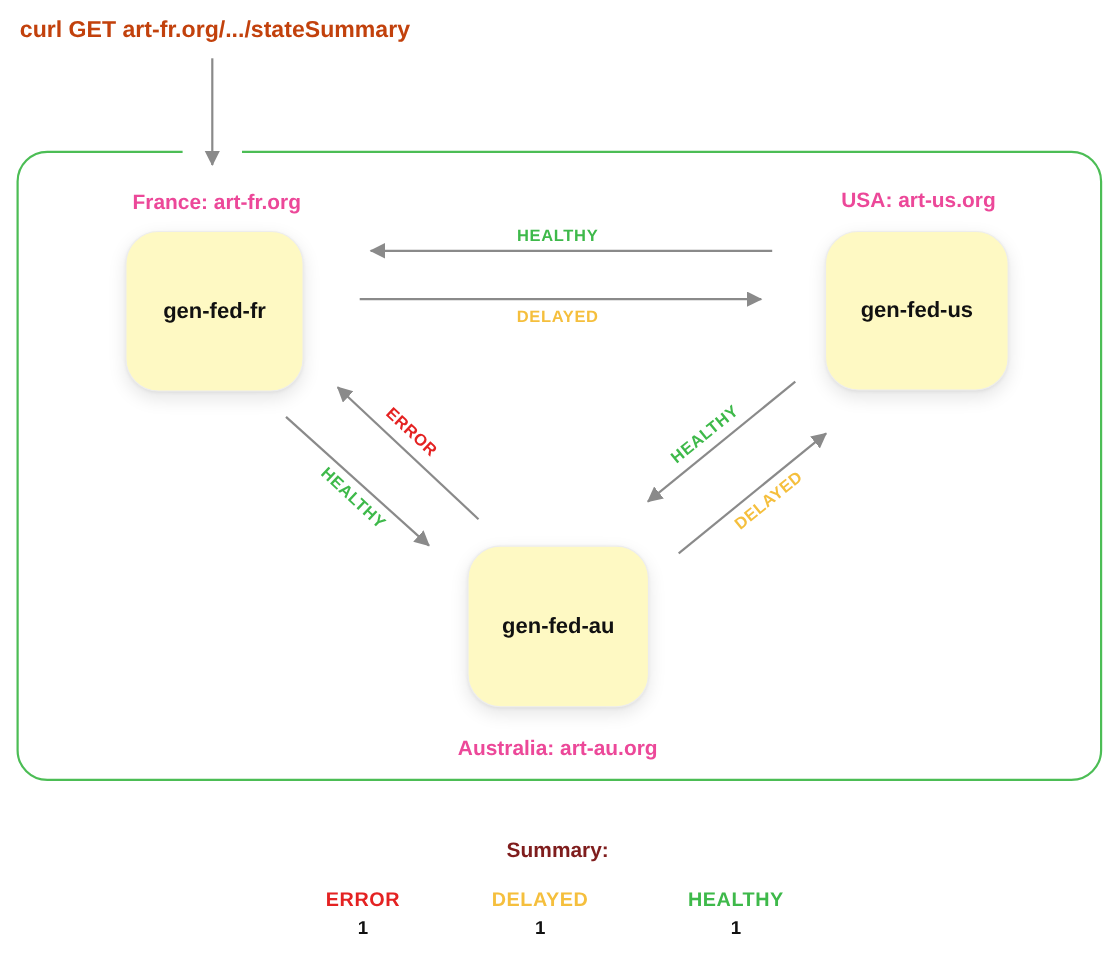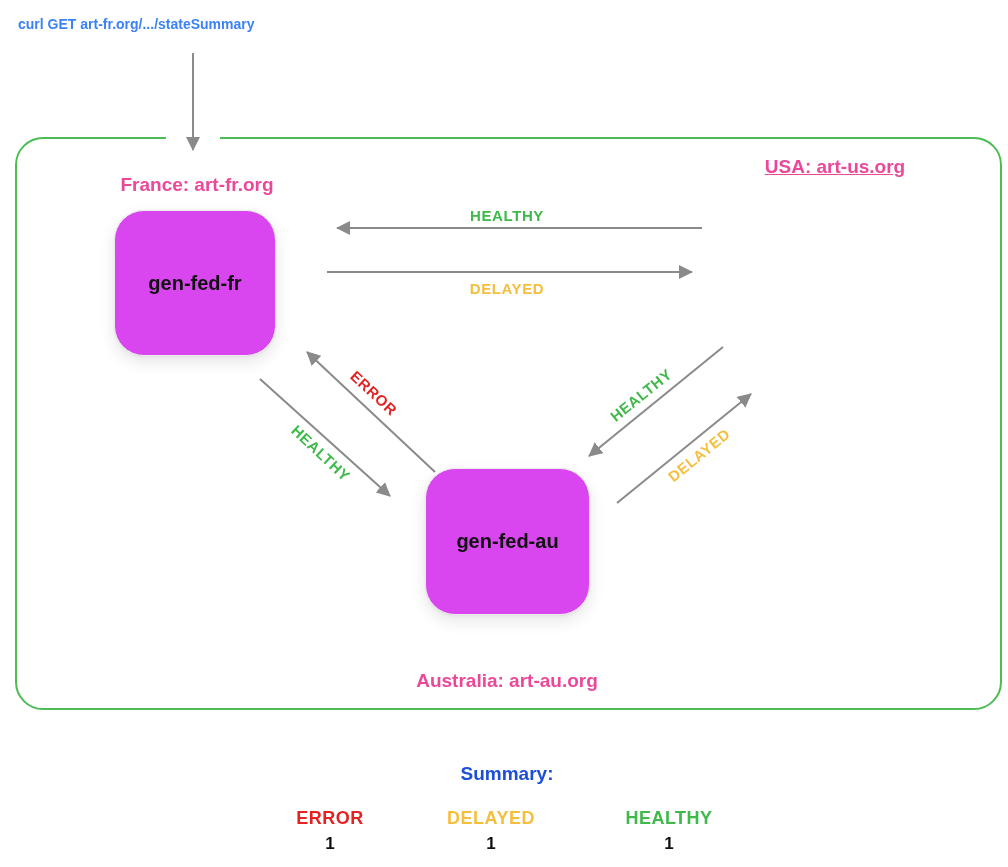--- a/index.html
+++ b/index.html
@@ -6,74 +6,74 @@
   #canvas{
     position:relative;
     width:1008px;height:867px;
     background:#ffffff;
     font-family:"Liberation Sans", sans-serif;
     overflow:hidden;
   }
   .abs{position:absolute;}
   #curl-command{
     left:18px;top:16px;
-    font-size:14px;font-weight:bold;color:#3b82f6;
+    font-size:21px;font-weight:bold;color:#c2410c;
     white-space:nowrap;
   }
   #federation-boundary{
     left:15px;top:137px;width:983px;height:569px;
     border:2px solid #4cbd55;
     border-radius:28px;
     background:transparent;
     z-index:1;
   }
   #arrow-layer{
     left:0;top:0;width:1008px;height:867px;
     z-index:2;
   }
   .node-box{
     width:160px;height:144px;
-    background:#d946ef;
+    background:#fef9c3;
     border:1px solid #ededed;
     border-radius:30px;
     box-shadow:0 6px 16px rgba(0,0,0,0.10), 0 1px 3px rgba(0,0,0,0.05);
     display:flex;align-items:center;justify-content:center;
     z-index:3;
   }
   .node-label{
     font-size:20px;font-weight:bold;color:#111;white-space:nowrap;
   }
   #node-fr{left:114px;top:210px;}
   #node-us{left:750px;top:210px;width:165px;height:143px;}
-  #node-au{left:425px;top:468px;width:163px;height:145px;}
+  #node-au{left:425px;top:496px;width:163px;height:145px;}
   .region-label{
     font-size:19px;font-weight:bold;color:#ec4899;
     white-space:nowrap;
     transform:translateX(-50%);
     z-index:3;
   }
   #region-fr{left:197px;top:174px;}
-  #region-us{left:835px;top:156px;text-decoration:underline;}
+  #region-us{left:835px;top:172px;}
   #region-au{left:507px;top:654px;margin-top:16px;}
   .edge-label{
     font-size:15px;font-weight:bold;
     letter-spacing:0.6px;
     white-space:nowrap;
     z-index:4;
   }
   .edge-center{transform:translate(-50%,-50%);}
   #edge-label-us-fr{left:507px;top:215px;}
   #edge-label-fr-us{left:507px;top:288px;}
   #edge-label-au-fr{left:374px;top:393px;transform:translate(-50%,-50%) rotate(43deg);}
   #edge-label-fr-au{left:321px;top:453px;transform:translate(-50%,-50%) rotate(43deg);}
   #edge-label-us-au{left:641px;top:395px;transform:translate(-50%,-50%) rotate(-39deg);}
   #edge-label-au-us{left:699px;top:455px;transform:translate(-50%,-50%) rotate(-39deg);}
   #summary-title{
     left:507px;top:763px;
-    font-size:19px;font-weight:bold;color:#1d4ed8;
+    font-size:19px;font-weight:bold;color:#7f1d1d;
     transform:translateX(-50%);
     white-space:nowrap;
   }
   .summary-item{
     top:808px;width:140px;
     text-align:center;
   }
   #summary-item-error{left:260px;}
   #summary-item-delayed{left:421px;}
   #summary-item-healthy{left:599px;}
@@ -106,20 +106,23 @@
     <line x1="617" y1="503" x2="751" y2="394" stroke="#8a8a8a" stroke-width="2" marker-end="url(#ah)" style="stroke: rgb(138, 138, 138);"></line>
   </svg>
 
   <div id="region-fr" class="abs region-label">France: art-fr.org</div>
   <div id="region-us" class="abs region-label">USA: art-us.org</div>
   <div id="region-au" class="abs region-label">Australia: art-au.org</div>
 
   <div id="node-fr" class="abs node-box">
     <span class="node-label">gen-fed-fr</span>
   </div>
+  <div id="node-us" class="abs node-box">
+    <span class="node-label">gen-fed-us</span>
+  </div>
   <div id="node-au" class="abs node-box">
     <span class="node-label">gen-fed-au</span>
   </div>
 
   <div id="edge-label-us-fr" class="abs edge-label edge-center" style="color: rgb(62, 185, 74);">HEALTHY</div>
   <div id="edge-label-fr-us" class="abs edge-label edge-center" style="color: rgb(245, 191, 61);">DELAYED</div>
   <div id="edge-label-au-fr" class="abs edge-label" style="color: rgb(228, 34, 34);">ERROR</div>
   <div id="edge-label-fr-au" class="abs edge-label" style="color: rgb(62, 185, 74);">HEALTHY</div>
   <div id="edge-label-us-au" class="abs edge-label" style="color: rgb(62, 185, 74);">HEALTHY</div>
   <div id="edge-label-au-us" class="abs edge-label" style="color: rgb(245, 191, 61);">DELAYED</div>

